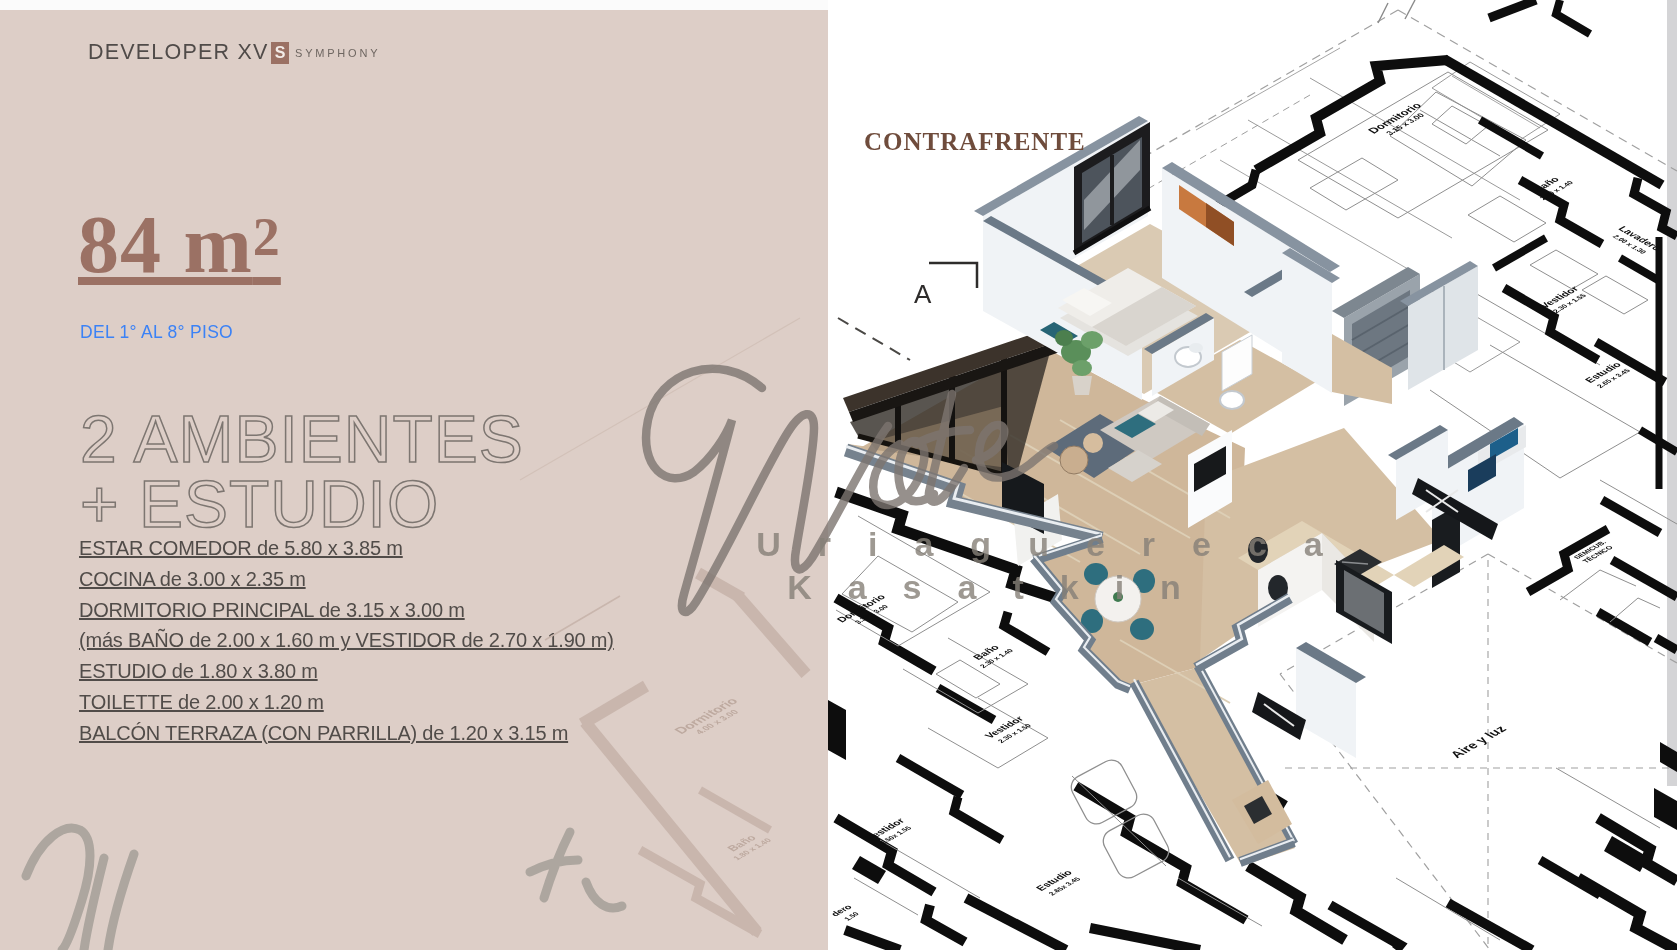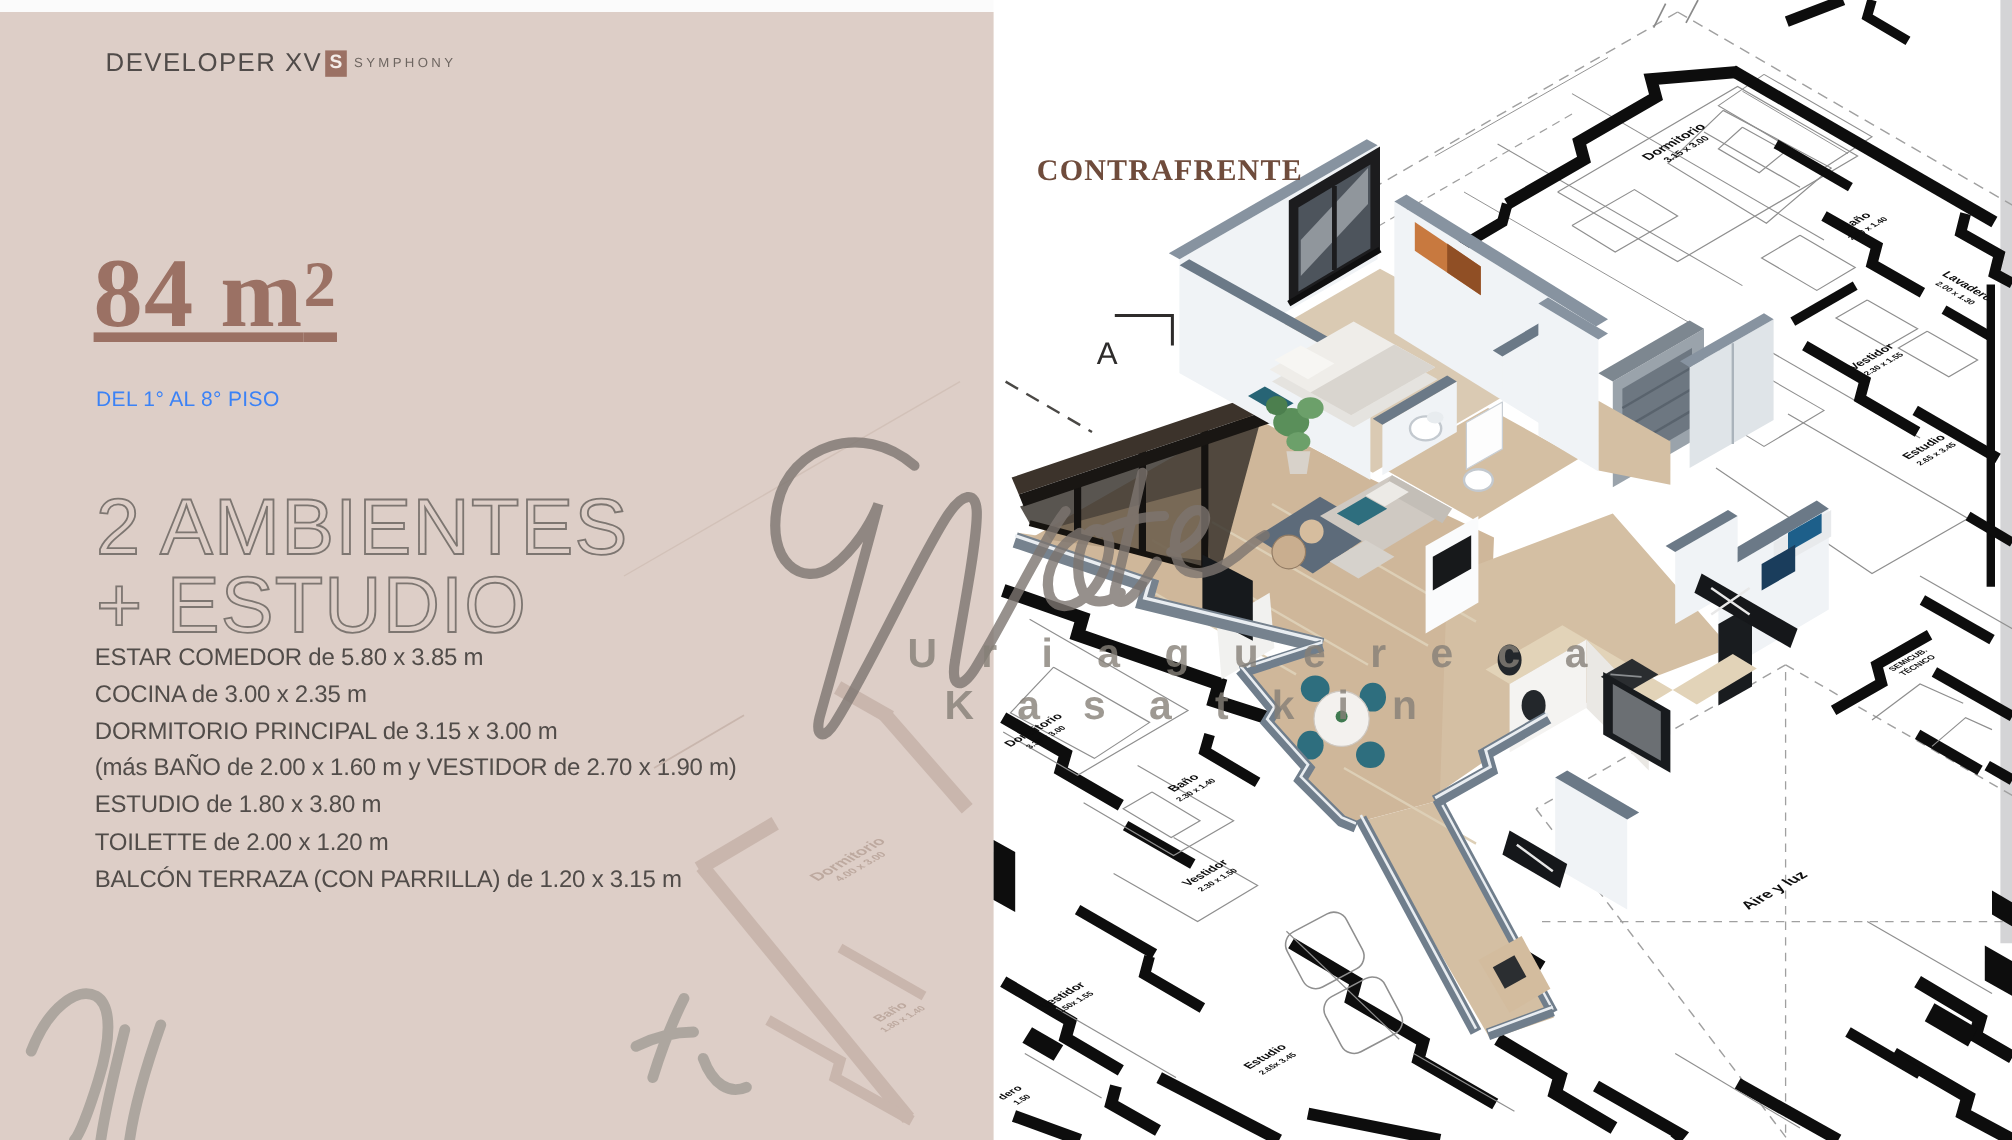--- a/index.html
+++ b/index.html
@@ -18,21 +18,21 @@
 <div class="abs" style="left:271px;top:42px;width:18px;height:22px;background:#9b7164;color:#f3ece8;font-size:16px;font-weight:bold;text-align:center;line-height:22px;">S</div>
 
 <div class="abs" style="left:295px;top:47px;font-size:11px;letter-spacing:2.8px;color:#6e6661;">SYMPHONY</div>
 
 <div class="abs" style="left:78px;top:198px;font-size:82px;font-weight:bold;color:#9b7164;font-family:'Liberation Serif',serif;letter-spacing:1px;text-decoration:underline;">84 m<span style="font-size:54px;vertical-align:17px;">2</span></div>
 
 <div class="abs" style="left:80px;top:322px;font-size:17.5px;font-weight:normal;color:#3b82f6;letter-spacing:0.3px;">DEL 1° AL 8° PISO</div>
 
 <div class="abs" style="left:80px;top:363px;font-size:66px;color:transparent;-webkit-text-stroke:1.5px #7d7671;letter-spacing:1px;line-height:65px;margin-top:44px;">2 AMBIENTES<br>+ ESTUDIO</div>
 
-<div class="abs" style="left:79px;top:533px;font-size:20px;color:#514c49;line-height:30.8px;letter-spacing:-0.2px;">
+<div class="abs" style="left:79px;top:533px;font-size:20px;color:#514c49;line-height:30.8px;letter-spacing:-0.2px;text-decoration:underline;">
 ESTAR COMEDOR de 5.80 x 3.85 m<br>
 COCINA de 3.00 x 2.35 m<br>
 DORMITORIO PRINCIPAL de 3.15 x 3.00 m<br>
 (más BAÑO de 2.00 x 1.60 m y VESTIDOR de 2.70 x 1.90 m)<br>
 ESTUDIO de 1.80 x 3.80 m<br>
 TOILETTE de 2.00 x 1.20 m<br>
 BALCÓN TERRAZA (CON PARRILLA) de 1.20 x 3.15 m
 </div>
 
 <svg class="abs" style="left:0;top:0;" width="1677" height="950" viewBox="0 0 1677 950">

